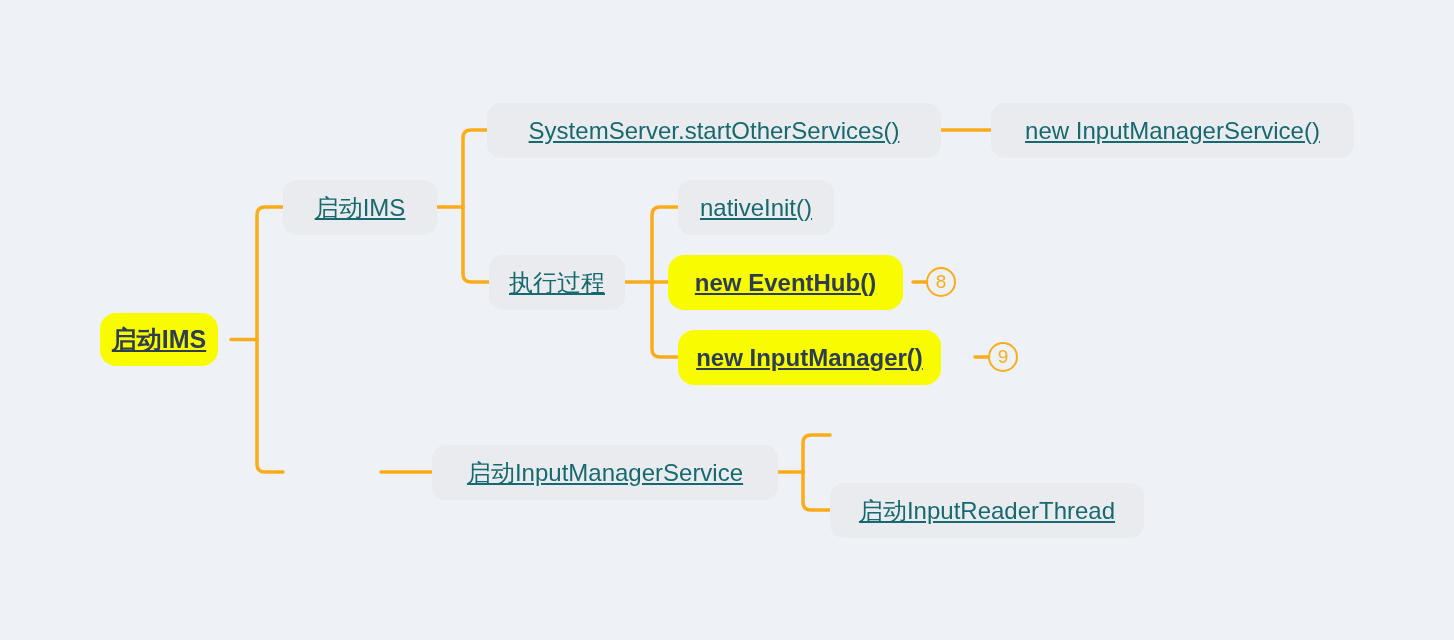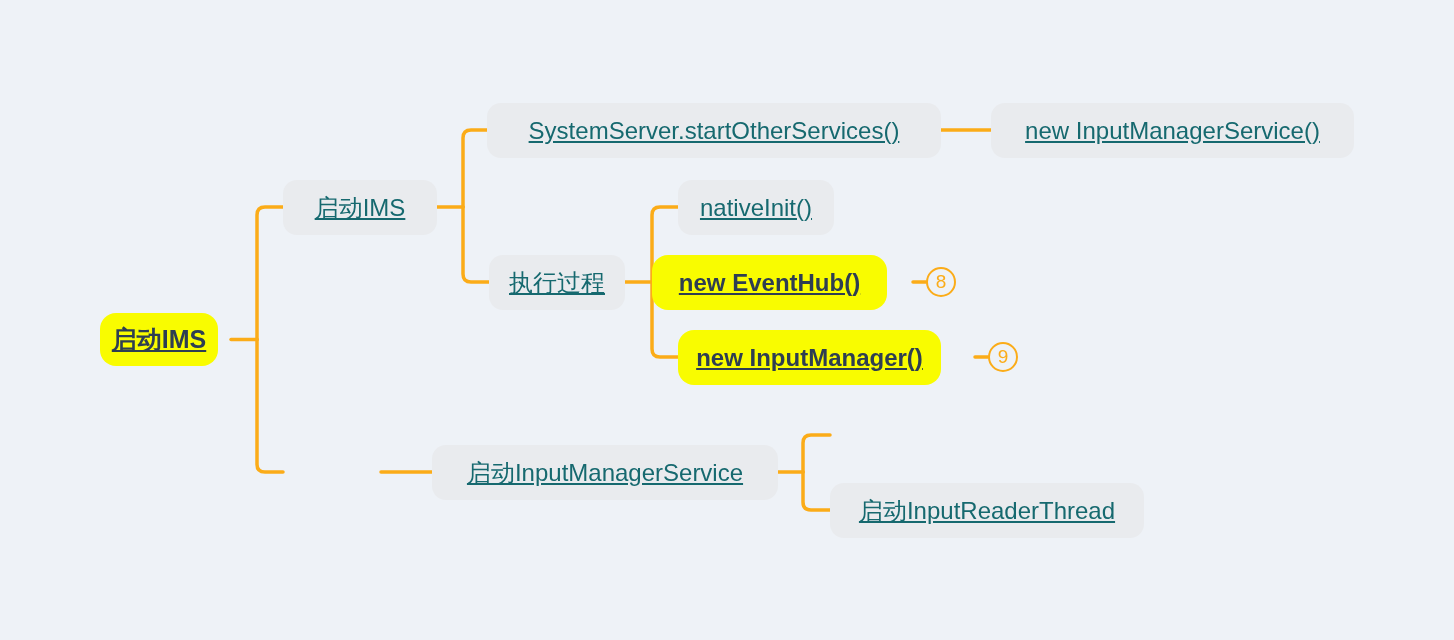--- a/index.html
+++ b/index.html
@@ -73,21 +73,21 @@
     cursor:pointer;
   }
 
   
   #n-root        {left:100px; top:313px;   width:118px;}
   #n-init        {left:283px; top:179.5px; width:154px;}
   #n-sysserver   {left:487px; top:102.5px; width:454px;}
   #n-newims      {left:991px; top:102.5px; width:363px;}
   #n-exec        {left:489px; top:254.5px; width:136px;}
   #n-nativeinit  {left:678px; top:179.5px; width:156px;}
-  #n-eventhub    {left:652px; top:254.5px; width:235px;}
+  #n-eventhub    {left:668px; top:254.5px; width:235px;}
   #n-inputmgr    {left:678px; top:329.5px; width:263px;}
   #n-start       {left:283px; top:444.5px; width:98px;}
   #n-startims    {left:432px; top:444.5px; width:346px;}
   #n-dispatcher  {left:830px; top:407.5px; width:356px;}
   #n-reader      {left:830px; top:482.5px; width:314px;}
   #b-eventhub    {left:926px; top:267px;}
   #b-inputmgr    {left:988px; top:342px;}
 </style>
 </head>
 <body>

